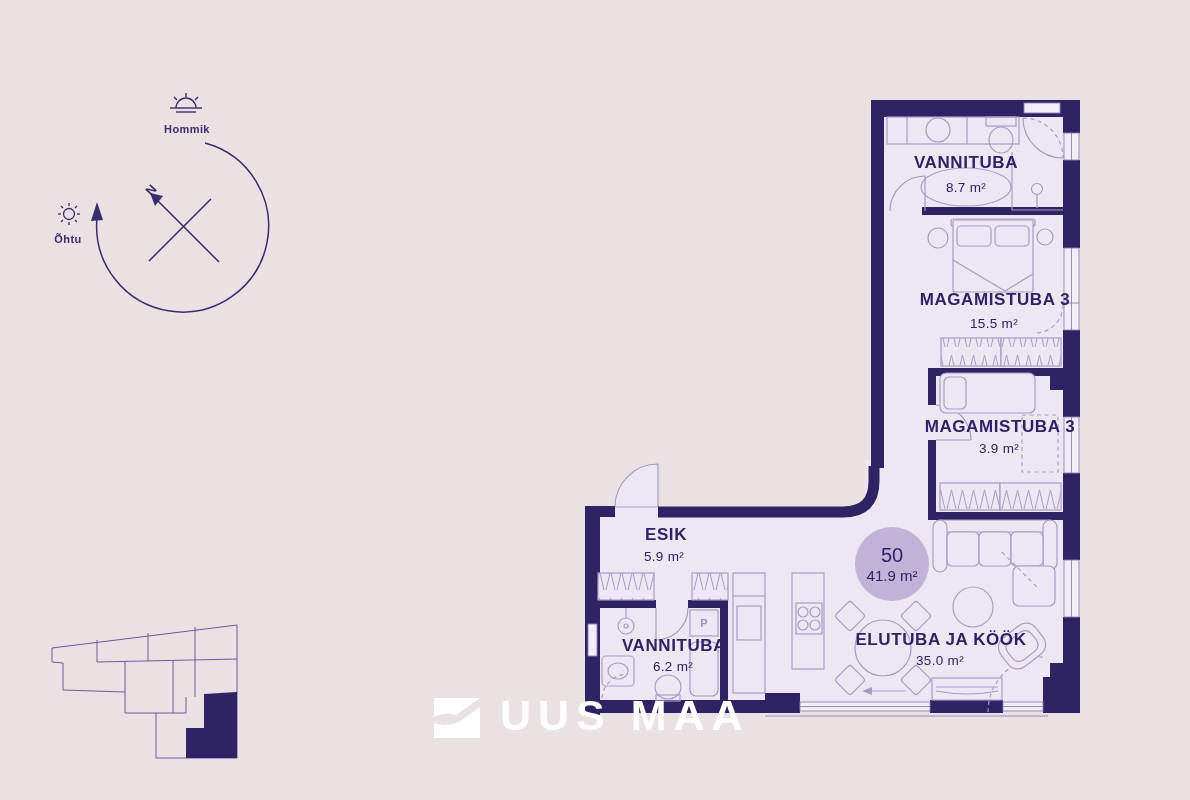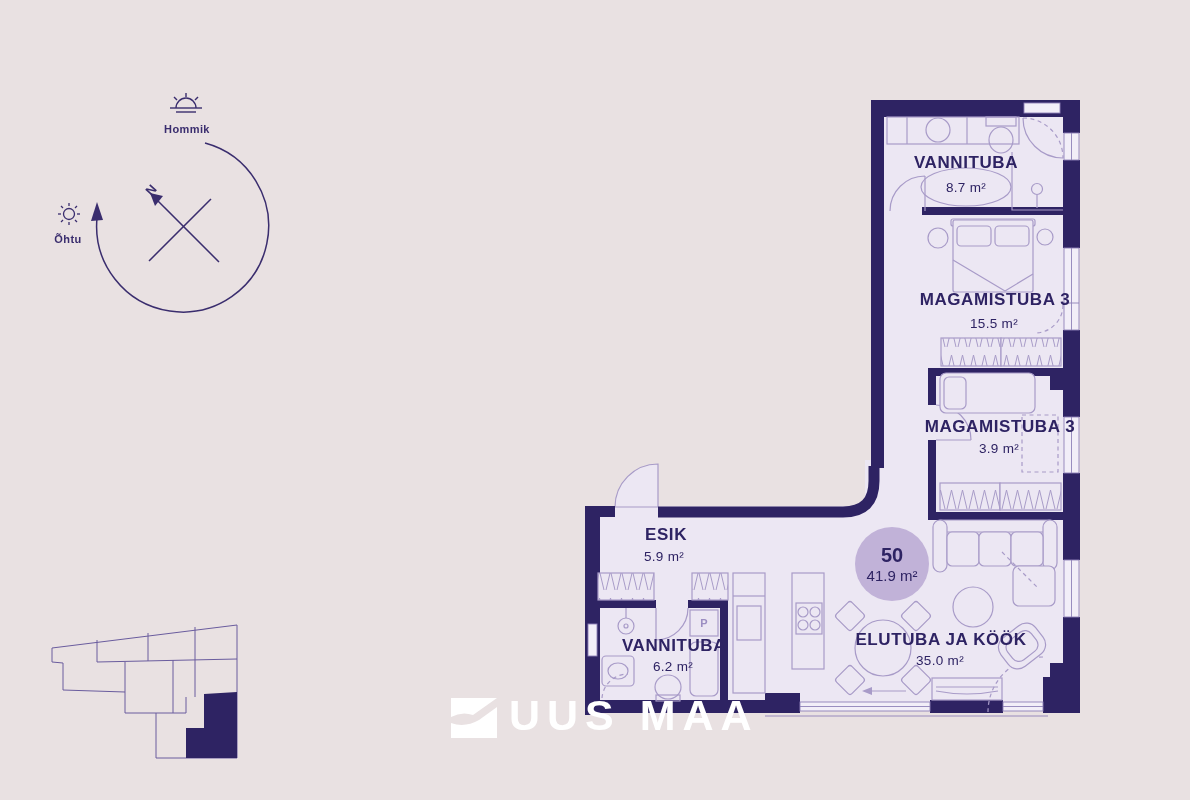--- a/index.html
+++ b/index.html
@@ -20,23 +20,23 @@
   
   .lbl{position:absolute;transform:translate(-50%,-50%);color:#2e2363;white-space:nowrap;z-index:3;}
   .name{font-weight:bold;font-size:17px;letter-spacing:0.6px;}
   .area{font-size:13.5px;letter-spacing:0.3px;}
   .cmp-lbl{font-weight:bold;font-size:11px;color:#3a2d6e;letter-spacing:0.4px;}
   .north{font-weight:bold;font-size:13px;color:#3a2d6e;transform:translate(-50%,-50%) rotate(-48deg);}
   .p-lbl{font-size:11px;font-weight:bold;color:#9c8ec2;}
   #badge{position:absolute;left:855px;top:527px;width:74px;height:74px;border-radius:50%;
          background:#c1b2d8;display:flex;flex-direction:column;align-items:center;justify-content:center;
          color:#2e2363;z-index:4;}
-  #badge .num{font-weight:bold;font-size:20px;line-height:22px;}
+  #badge .num{font-weight:normal;font-size:20px;line-height:22px;}
   #badge .tot{font-size:15px;line-height:19px;}
-  #logo{position:absolute;left:447px;top:690px;display:flex;align-items:flex-end;gap:10px;z-index:6;}
+  #logo{position:absolute;left:430px;top:690px;display:flex;align-items:flex-end;gap:18px;z-index:6;}
   #logo .logo-text{color:#ffffff;font-weight:bold;font-size:43px;letter-spacing:7px;line-height:50px;}
 </style>
 </head>
 <body>
 
 <div id="stage">
 
 <svg id="plan-svg" width="1190" height="800" viewBox="0 0 1190 800">
   <defs>
     <pattern id="hang" width="11" height="27" patternUnits="userSpaceOnUse">

